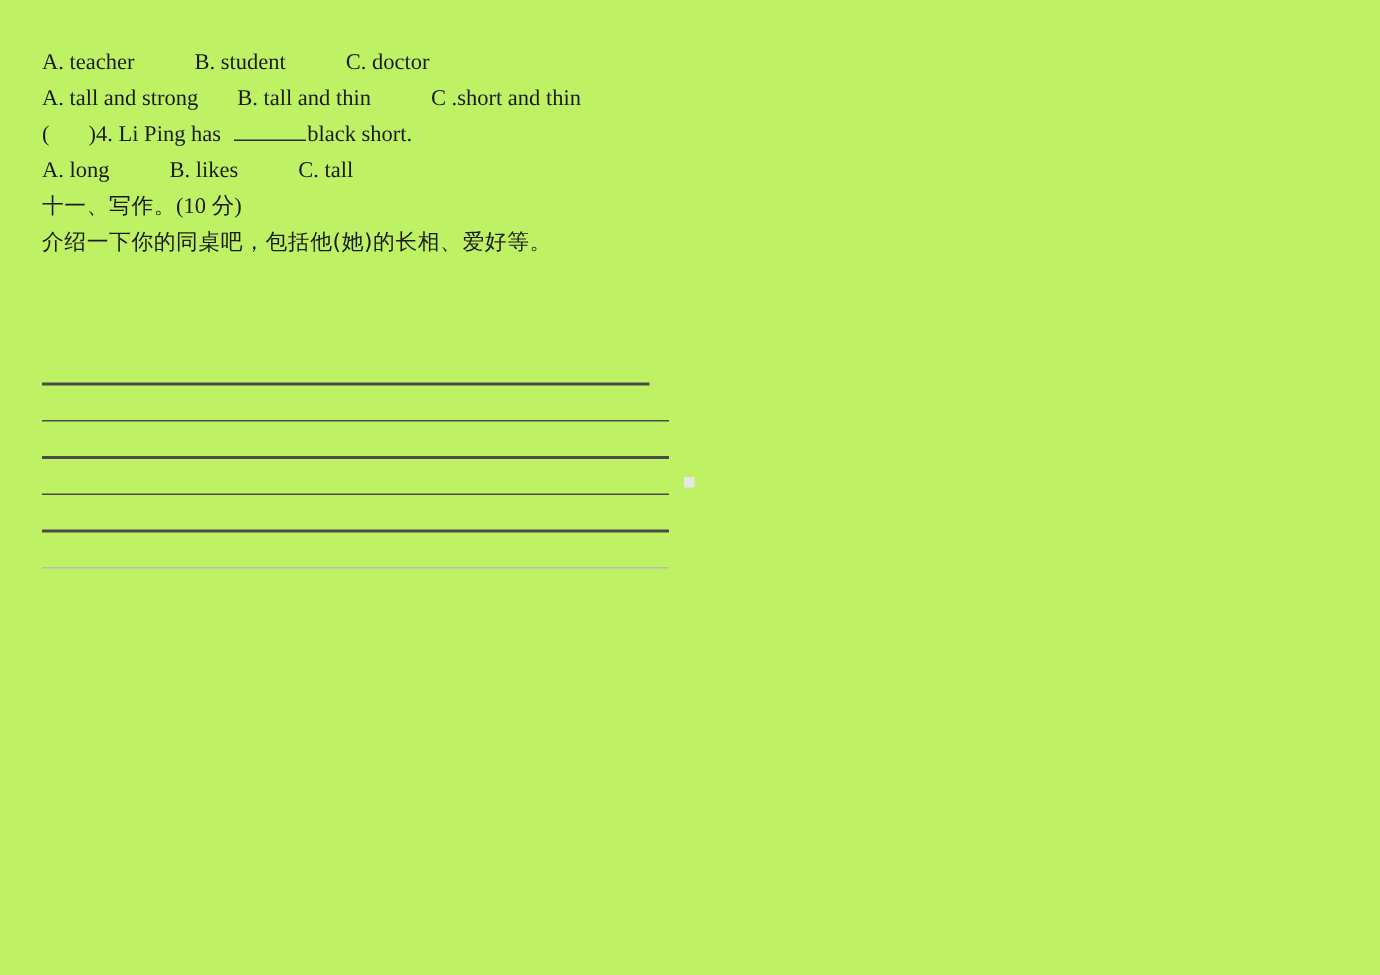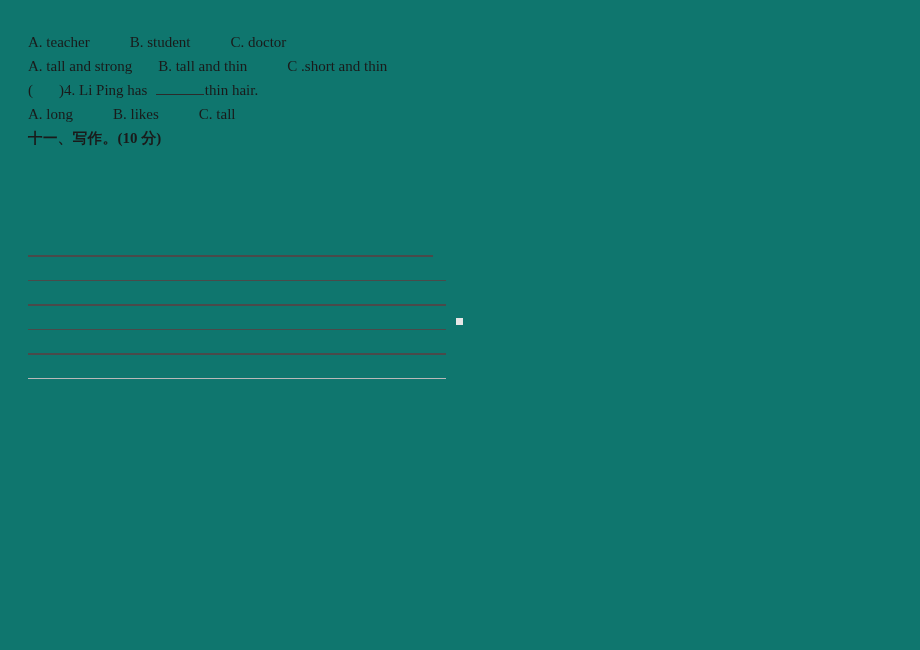--- a/index.html
+++ b/index.html
@@ -17,21 +17,21 @@
     color: #000000;
     -webkit-font-smoothing: antialiased;
   }
 
   .page {
     position: absolute;
     left: 0;
     top: 0;
     width: 920px;
     height: 650px;
-    background: #0f766e;
+    background: #bef264;
   }
 
   
   .content {
     position: absolute;
     left: 28px;
     top: 30px;
     width: 600px;
   }
 
@@ -40,21 +40,20 @@
     line-height: 24px;
     height: 24px;
     white-space: pre;
     color: #1a1a1a;
   }
 
   .line.cjk {
     font-family: "DejaVu Sans", "Liberation Sans", sans-serif;
     font-size: 14.5px;
     letter-spacing: 0.4px;
-    font-weight: bold;
   }
 
   .line.cjk .latin {
     font-family: "Liberation Serif", "DejaVu Serif", serif;
     font-size: 15px;
     letter-spacing: 0;
   }
 
   
   .bracket {
@@ -105,28 +104,29 @@
 
 <div class="page">
 
   <div class="content">
 
     <div class="line"><span>A. teacher</span><span class="gap-lg"></span><span>B. student</span><span class="gap-lg"></span><span>C. doctor</span></div>
 
 
     <div class="line"><span>A. tall and strong</span><span class="gap-md"></span><span>B. tall and thin</span><span class="gap-lg"></span><span>C .short and thin</span></div>
 
-    <div class="line"><span class="bracket">(</span><span class="gap-md"></span><span class="bracket">)</span><span>4.</span><span> Li Ping has  </span><span class="blank w-mid"></span><span>thin hair.</span></div>
+    <div class="line"><span class="bracket">(</span><span class="gap-md"></span><span class="bracket">)</span><span>4.</span><span> Li Ping has  </span><span class="blank w-mid"></span><span>black short.</span></div>
 
     <div class="line"><span>A. long</span><span class="gap-lg"></span><span>B. likes</span><span class="gap-lg"></span><span>C. tall</span></div>
 
 
 
     <div class="line cjk"><span>十一、写作。</span><span class="latin">(10 分)</span></div>
 
+    <div class="line cjk">介绍一下你的同桌吧，包括他(她)的长相、爱好等。</div>
 
   </div>
 
   <div class="rules">
     <div class="rule short"></div>
     <div class="rule full"></div>
     <div class="rule full"></div>
     <div class="rule full"></div>
     <div class="rule full"></div>
     <div class="rule full faint"></div>

